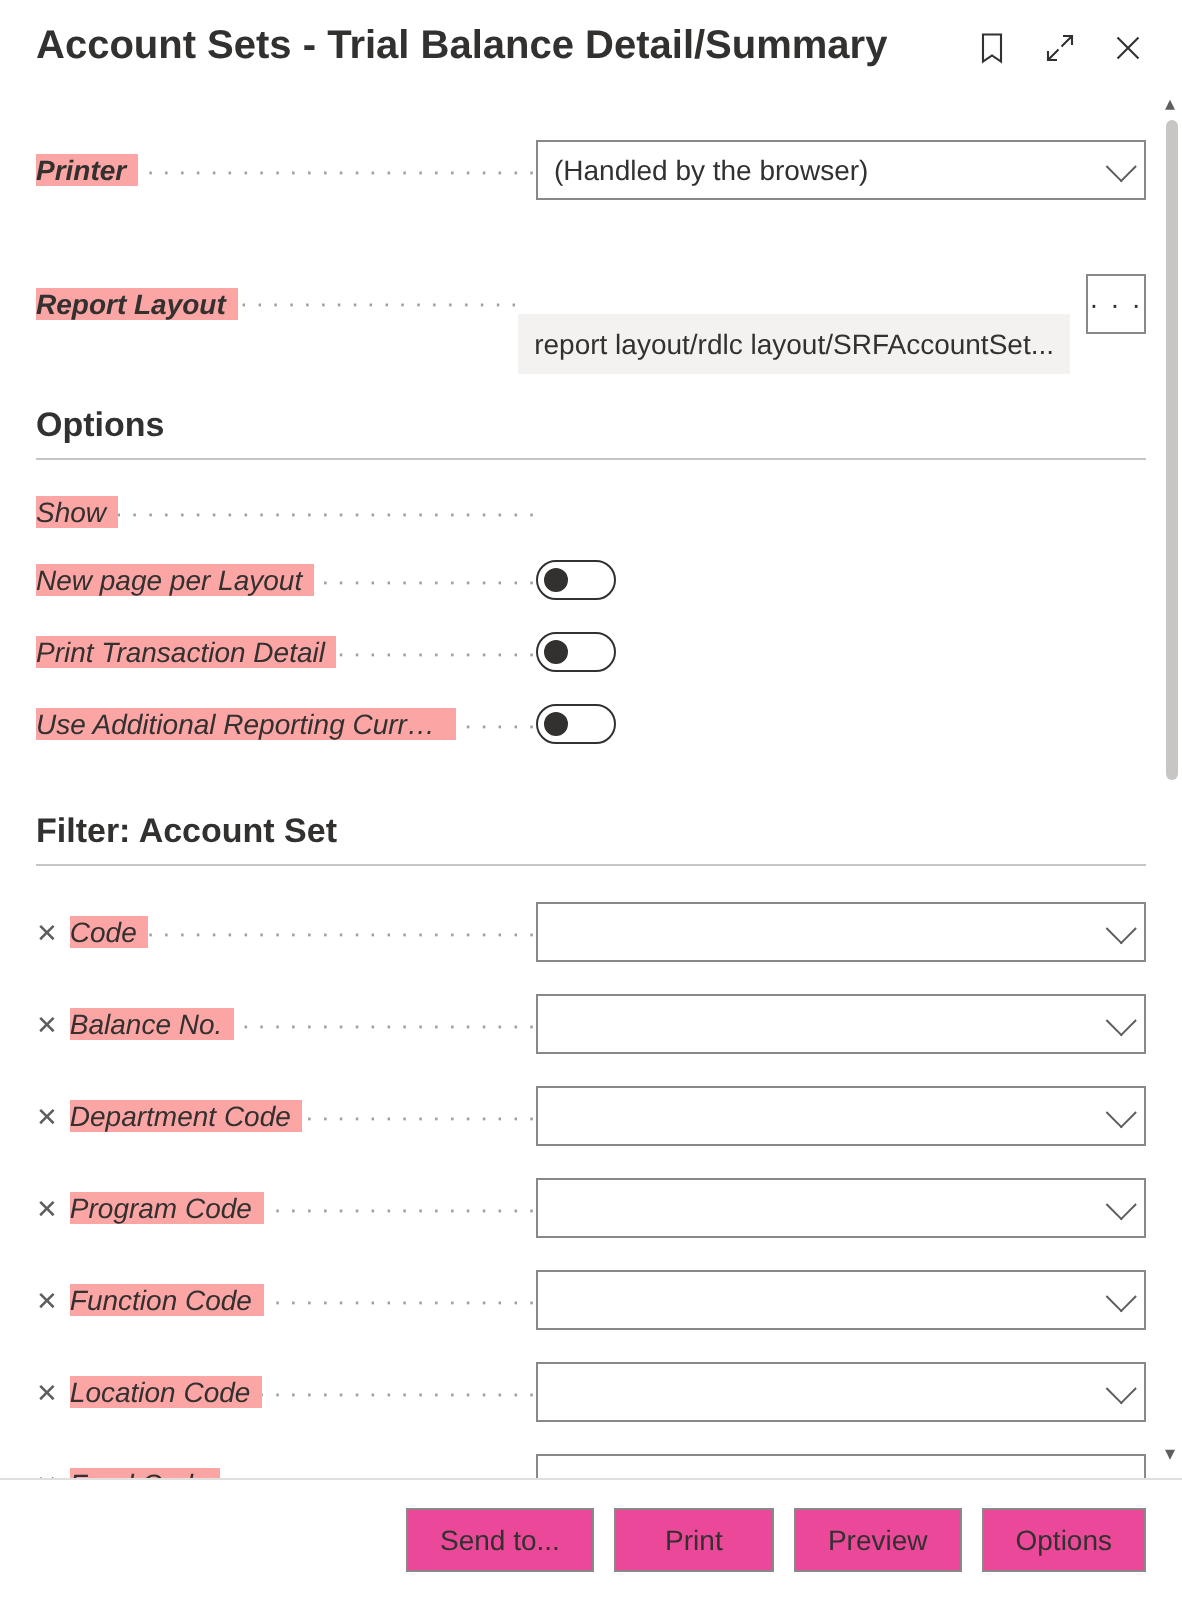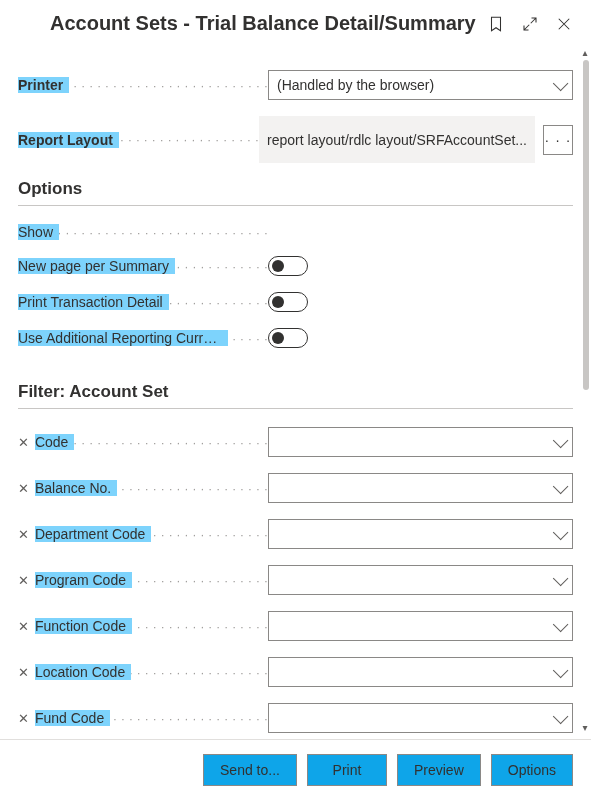--- a/index.html
+++ b/index.html
@@ -10,21 +10,21 @@
     color: #323130;
     background: #fff;
     width: 591px; height: 799px;
     overflow: hidden;
   }
   .page { position: relative; width: 591px; height: 799px; }
   .header {
     display: flex; align-items: center; justify-content: space-between;
     padding: 12px 18px 4px 18px;
   }
-  .title { font-size: 20px; font-weight: 600; margin-left: 32px; }
+  .title { font-size: 20px; font-weight: 600; }
   .header-icons { display: flex; gap: 16px; align-items: center; }
   .header-icons svg { width: 18px; height: 18px; stroke: #323130; stroke-width: 1.4; fill: none; }
   .header-icons .icon { cursor: pointer; display:flex; }
 
   .content {
     position: absolute;
     top: 50px; bottom: 60px; left: 0; right: 0;
     overflow-y: auto;
     padding: 20px 18px 0 18px;
   }
@@ -37,23 +37,24 @@
     width: 250px;
     position: relative;
     display: flex;
     align-items: center;
     overflow: hidden;
     white-space: nowrap;
   }
   .label-col .lbl {
     font-size: 14px;
     color: #323130;
-    background: #7dd3fc;
+    background: #fca5a5;
     padding-right: 6px;
     z-index: 1;
+    font-style: italic;
   }
   .label-col .lbl.bold { font-weight: 600; }
   .label-col::after {
     content: "·  ·  ·  ·  ·  ·  ·  ·  ·  ·  ·  ·  ·  ·  ·  ·  ·  ·  ·  ·  ·  ·  ·  ·  ·  ·  ·  ·";
     position: absolute;
     left: 0; right: 0;
     color: #a19f9d;
     font-size: 13px;
     letter-spacing: 0px;
     z-index: 0;
@@ -91,27 +92,27 @@
     border-right: 1.2px solid #605e5c;
     border-bottom: 1.2px solid #605e5c;
     transform: rotate(45deg) translateY(-3px);
     margin-left: 6px;
   }
   .select.empty .sel-text { color: #323130; }
   .select.highlighted { border: 1px solid #008272; box-shadow: 0 0 0 1px #008272 inset; }
 
   .readonly-box {
     flex: 1;
-    height: 47px;
+    height: 30px;
     background: #f3f2f1;
     display: flex; align-items: center;
     padding: 0 8px;
     font-size: 14px;
     color: #323130;
-    overflow: hidden; text-overflow: ellipsis; white-space: nowrap;
+    overflow: hidden; text-overflow: ellipsis; white-space: nowrap; margin-top: 41px;
   }
 
   .ellipsis-btn {
     width: 30px; height: 30px;
     border: 1px solid #8a8886;
     background: #fff;
     display: flex; align-items: center; justify-content: center;
     font-size: 14px; letter-spacing: 1px;
     cursor:pointer;
   }
@@ -150,21 +151,21 @@
     display: flex; align-items: center; justify-content: flex-end;
     gap: 10px;
     padding: 0 18px;
     background: #fff;
   }
   .btn {
     height: 32px;
     min-width: 80px;
     padding: 0 16px;
     border: 1px solid #8a8886;
-    background: #0ea5e9;
+    background: #ec4899;
     font-size: 14px;
     cursor: pointer;
     display:flex; align-items:center; justify-content:center;
   }
 
   
   .fake-scroll {
     position: absolute;
     right: 2px; top: 60px;
     width: 6px; height: 330px;
@@ -232,21 +233,21 @@
     <hr class="section-rule">
 
     <div class="row">
       <div class="label-col">
           <span class="lbl">Show</span>
         </div>
     </div>
 
     <div class="row">
       <div class="label-col">
-          <span class="lbl">New page per Summary</span>
+          <span class="lbl">New page per Layout</span>
         </div>
       <div class="ctrl-col">
         <div class="toggle"></div>
       </div>
     </div>
 
     <div class="row">
       <div class="label-col">
           <span class="lbl">Print Transaction Detail</span>
         </div>

